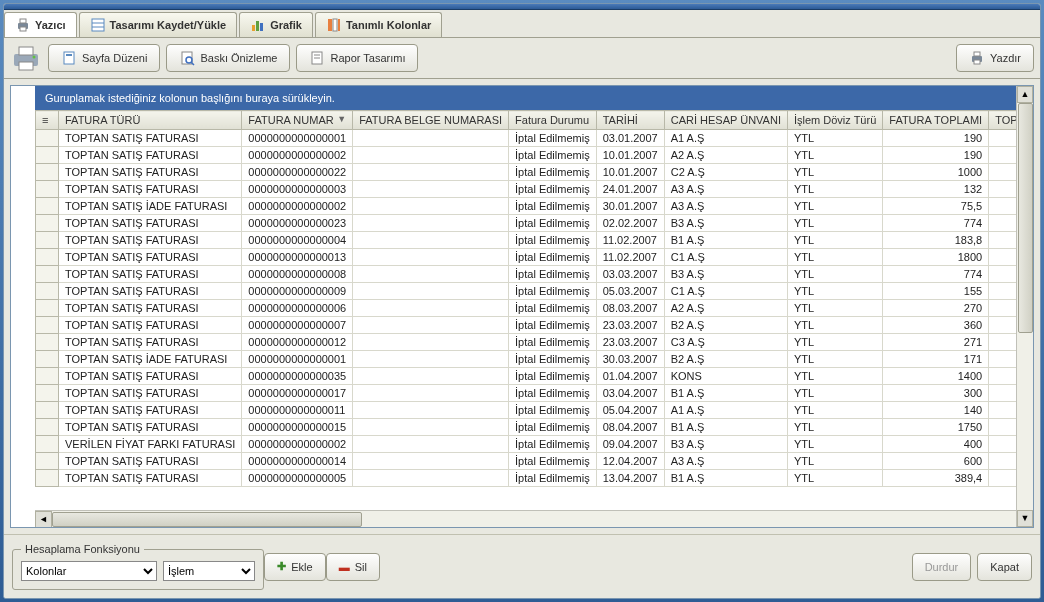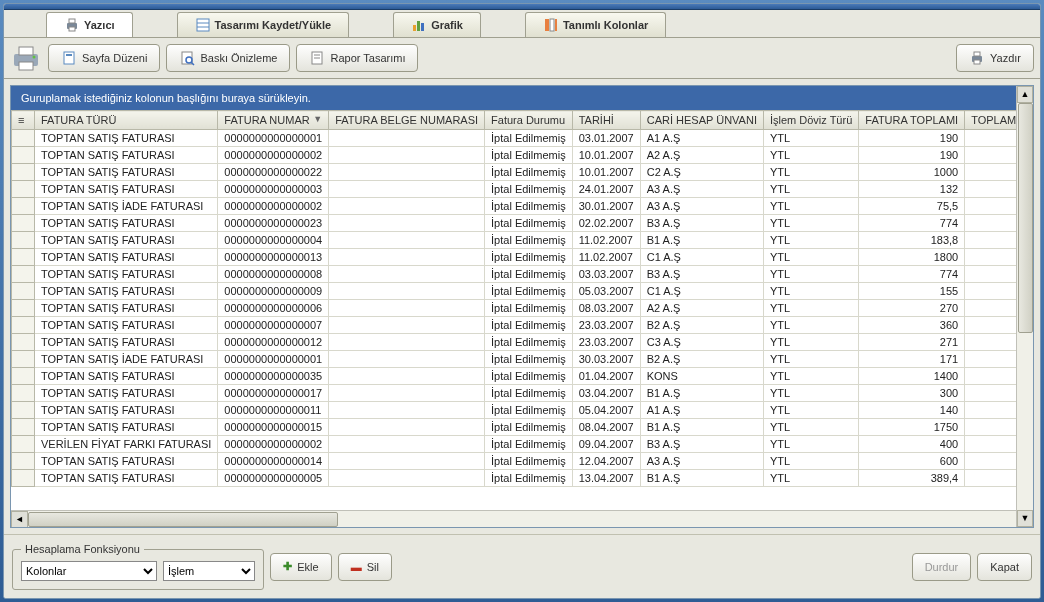--- a/index.html
+++ b/index.html
@@ -30,30 +30,29 @@
 .tabs {
   display: flex;
   background: #e8e8e0;
   border-bottom: 1px solid #a0a090;
   padding-top: 2px;
 }
 .tab {
   display: flex;
   align-items: center;
   gap: 4px;
-  padding: 4px 17px;
+  padding: 4px 10px;
   background: linear-gradient(#f8f8f0, #e0e0d0);
   border: 1px solid #a0a090;
   border-bottom: none;
   border-radius: 3px 3px 0 0;
   margin-right: 2px;
   cursor: pointer;
   font-weight: bold;
   color: #333;
-  margin-left: 42px;
 }
 .tab.active { background: #fff; }
 .tab-icon { width: 16px; height: 16px; display: inline-block; }
 .toolbar {
   display: flex;
   align-items: center;
   padding: 6px 6px;
   background: #e8e8e0;
   border-bottom: 1px solid #a0a090;
   gap: 6px;
@@ -76,20 +75,21 @@
 .icon-big { width: 32px; height: 28px; }
 .grid-area {
   flex: 1;
   margin: 6px;
   border: 1px solid #7a96b0;
   background: #fff;
   display: flex;
   flex-direction: column;
   overflow: hidden;
   position: relative;
+  padding-left: 24px;
 }
 .groupby {
   background: #3c68a8;
   color: #fff;
   padding: 6px 10px;
   font-size: 11px;
 }
 .grid-wrap {
   flex: 1;
   overflow: auto;
@@ -132,21 +132,20 @@
 .hscroll .track { flex:1; background:#f0f0e8; height:17px; position:relative; }
 .hscroll .thumb { position:absolute; left:0; width:310px; height:15px; top:1px; background:linear-gradient(#e8e8e0,#d0d0c4); border:1px solid #a0a090; border-radius:2px; }
 .vscroll { width:17px; position:absolute; right:0; top:0; bottom:0; background:#e8e8e0; border-left:1px solid #c0c0b8; }
 .vscroll .arrow { height:17px; background:#e0e0d8; border:1px solid #b0b0a0; text-align:center; cursor:pointer; font-size:9px; line-height:15px; }
 .vscroll .track2 { position:absolute; top:17px; bottom:17px; left:0; right:0; background:#f0f0e8; }
 .vscroll .thumb2 { position:absolute; top:0; width:15px; height:230px; left:1px; background:linear-gradient(90deg,#e8e8e0,#d0d0c4); border:1px solid #a0a090; border-radius:2px; }
 .bottom {
   display: flex;
   align-items: center;
   padding: 8px;
-  gap: 6px;
   border-top: 1px solid #c0c0b0;
   background: #e8e8e0;
 }
 fieldset {
   border: 1px solid #a0a090;
   border-radius: 3px;
   padding: 6px 8px 8px 8px;
   display: flex;
   align-items: center;
   gap: 6px;

